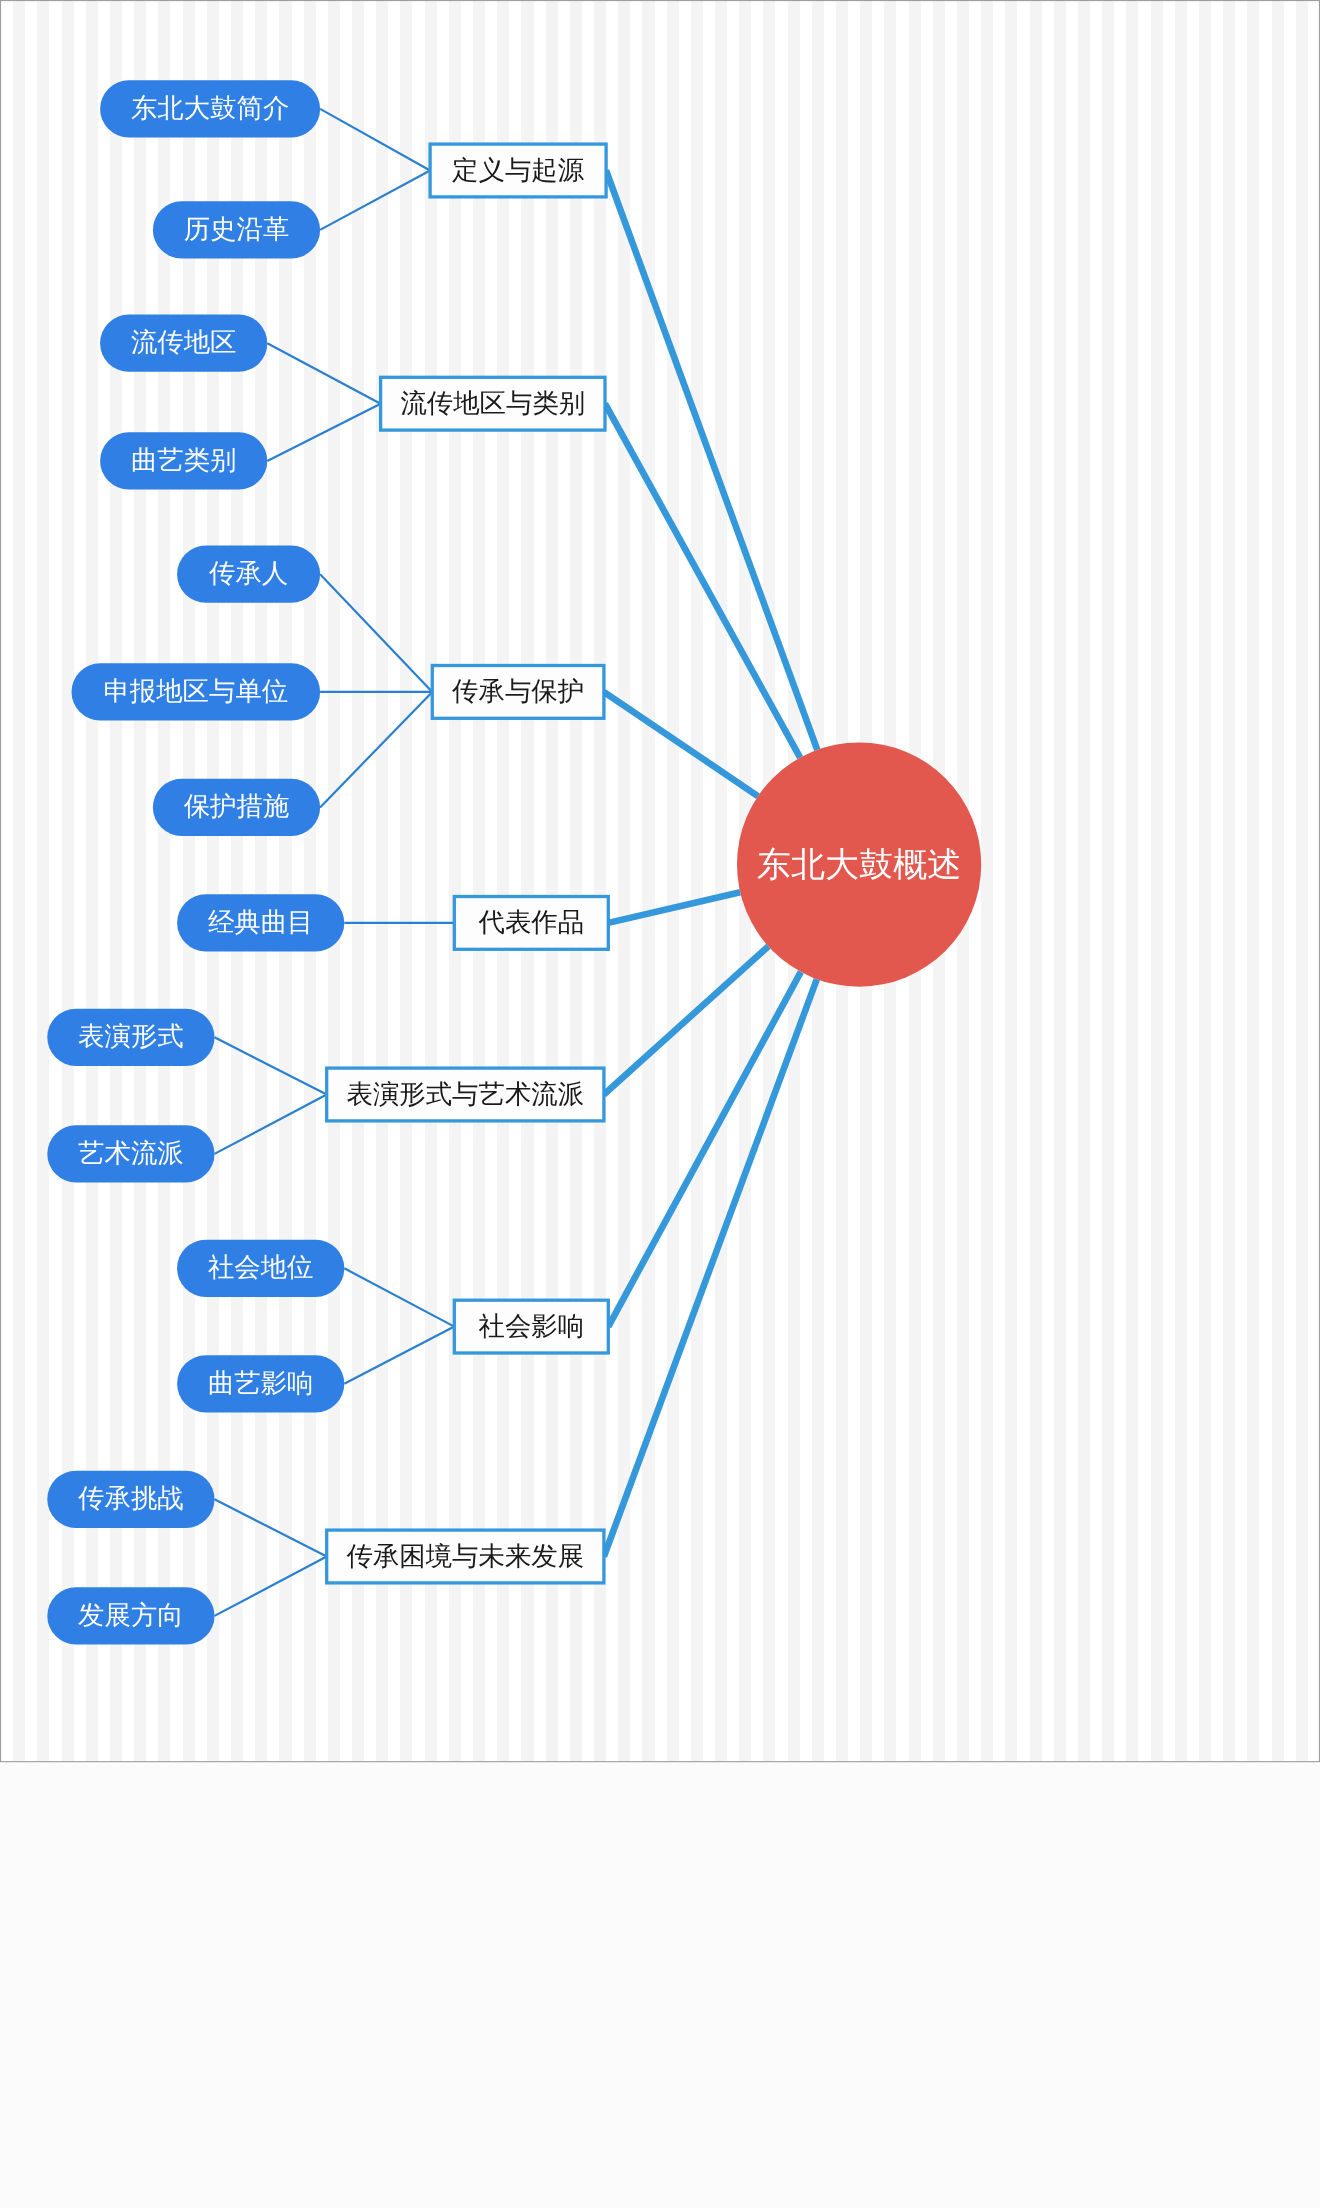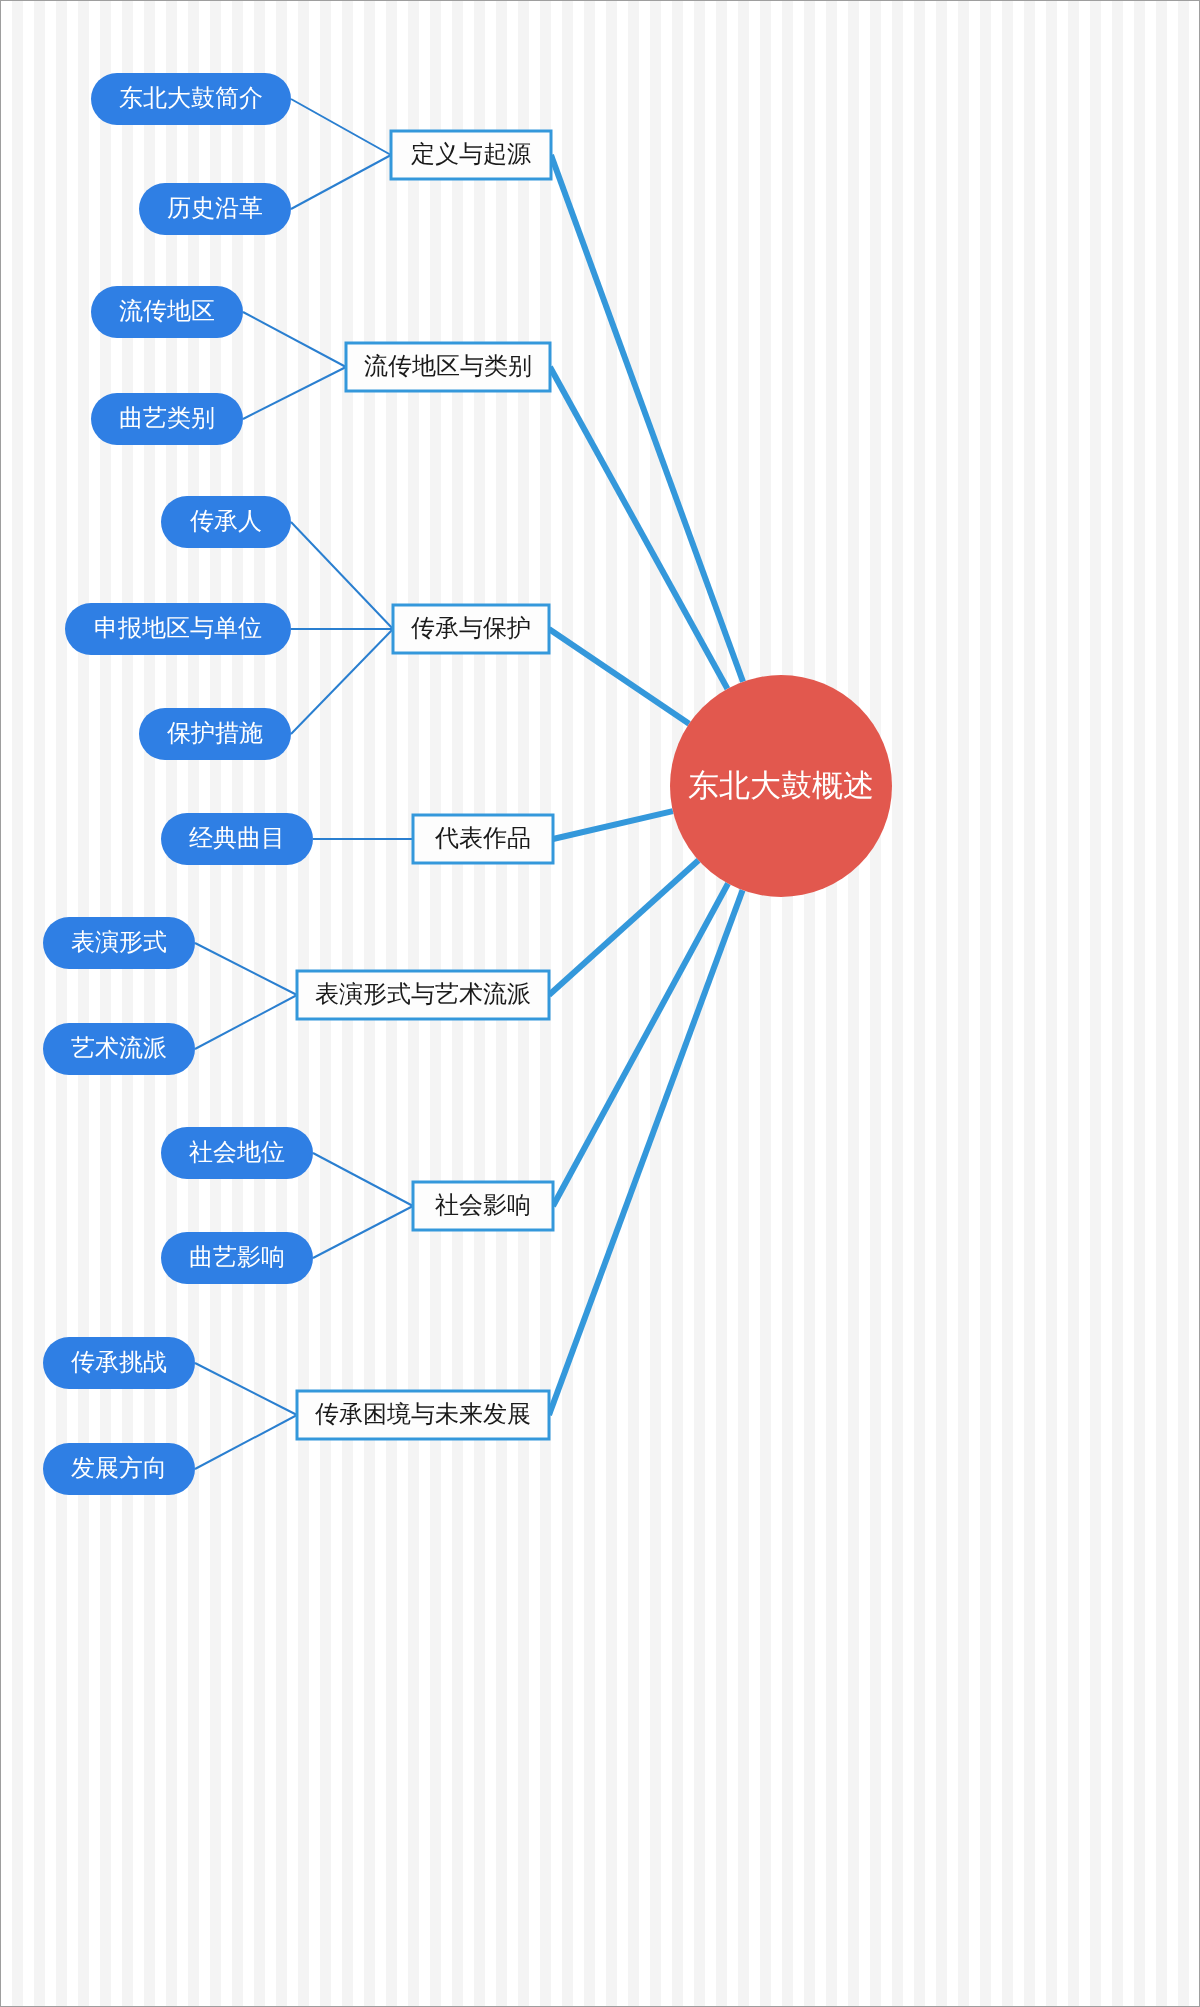--- a/index.html
+++ b/index.html
@@ -4,21 +4,21 @@
 <style>
   html,body{margin:0;padding:0;}
   body{
     width:1200px;height:2007px;
     background:#fbfbfb;
     font-family:"Liberation Sans","DejaVu Sans",sans-serif;
     overflow:hidden;
   }
   #page{
     position:relative;
-    width:1200px;height:2007px;
+    width:1200px;height:1602px;
     box-sizing:border-box;
     border:1px solid #9e9e9e;
     background-color:#fcfcfc;
     background-image:repeating-linear-gradient(
        to right,
        #ffffff 0px, #ffffff 11px,
        #f4f4f4 11px, #f4f4f4 22px);
     overflow:hidden;
   }
   #map{position:absolute;left:0;top:0;width:1200px;height:2007px;}

